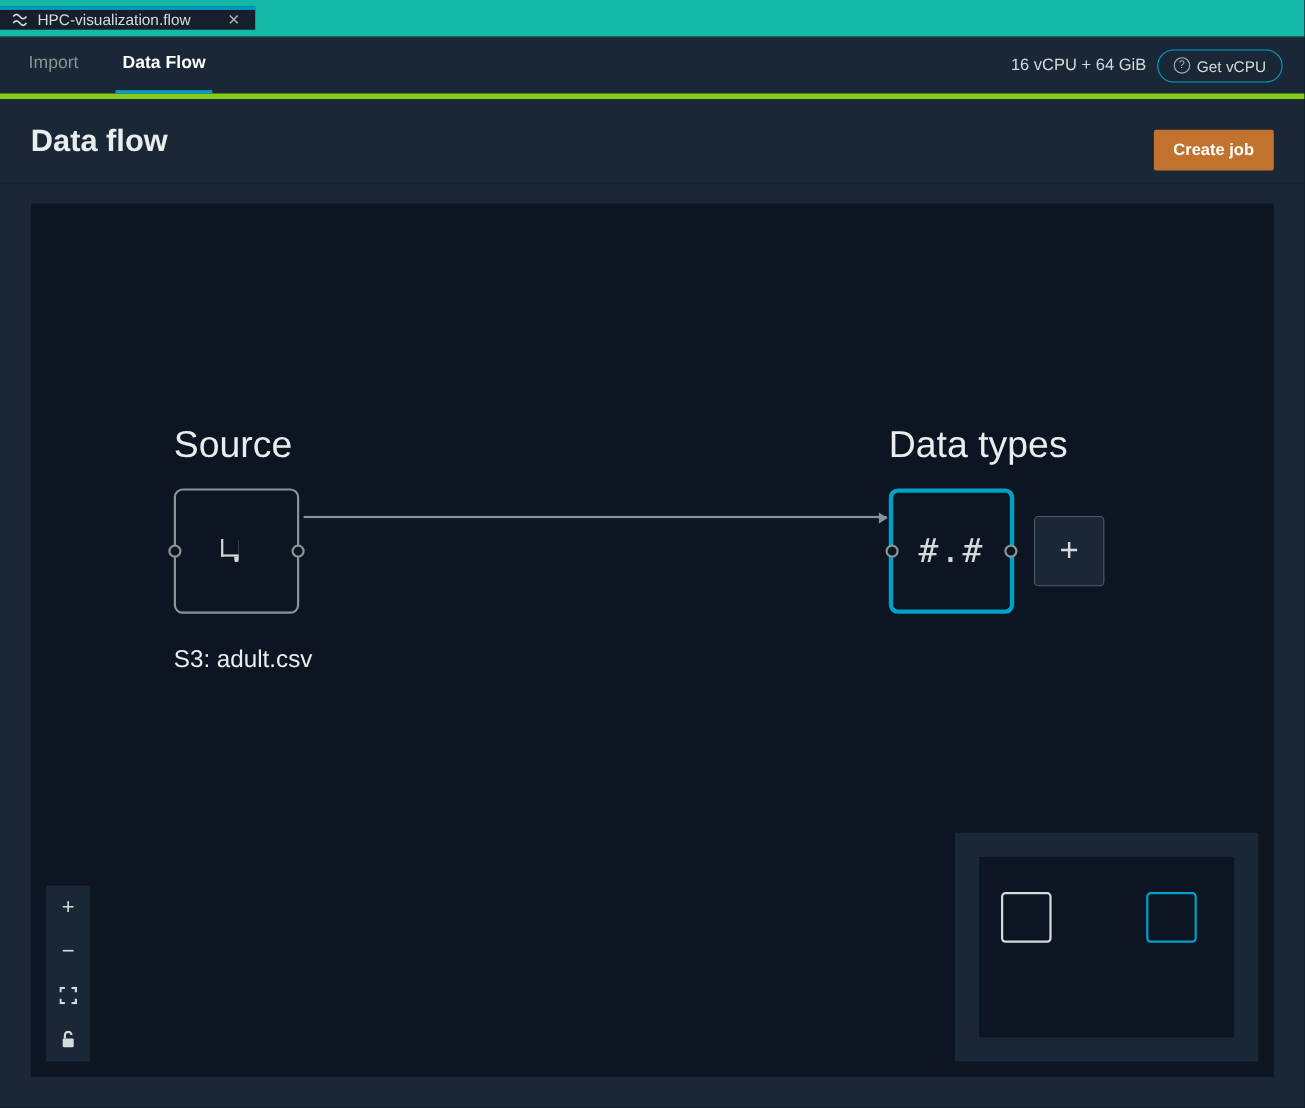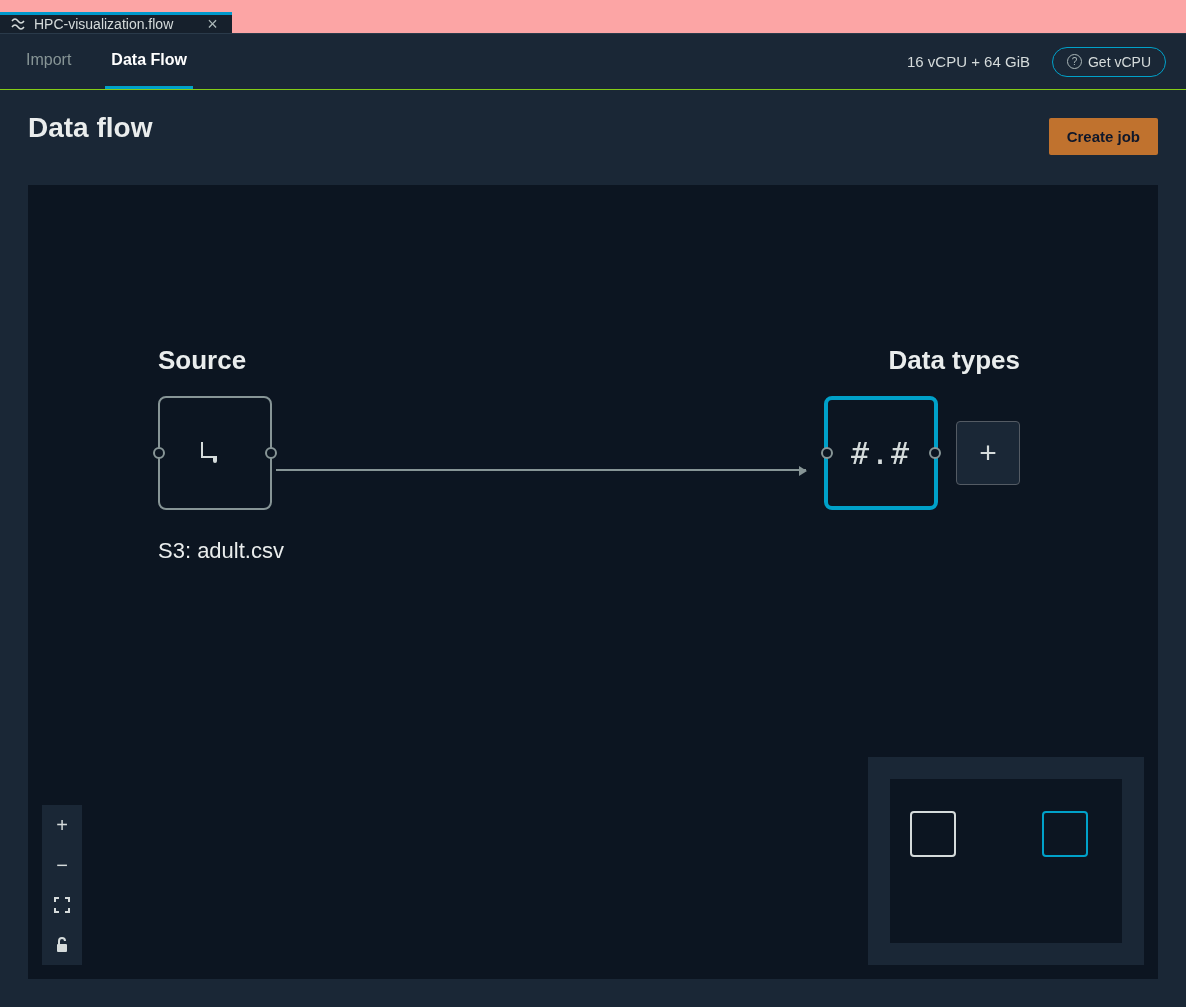--- a/index.html
+++ b/index.html
@@ -1,48 +1,48 @@
 <!DOCTYPE html>
 <html><head>
 <meta charset="utf-8">
 <style>
   * { box-sizing: border-box; margin: 0; padding: 0; }
   html, body { width: 1186px; height: 1007px; background: #0f1b2a; font-family: "Amazon Ember", "Helvetica Neue", Arial, sans-serif; color: #d5dbdb; overflow: hidden; }
   .root { width: 100%; height: 100%; display: flex; flex-direction: column; }
 
   
-  .file-tab-bar { height: 34px; background: #fca5a5; display: flex; align-items: flex-end; border-bottom: 1px solid #2a3a4a; }
+  .file-tab-bar { height: 34px; background: #14b8a6; display: flex; align-items: center; border-bottom: 1px solid #2a3a4a; }
   .file-tab { display: flex; align-items: center; gap: 8px; padding: 0 14px 0 10px; background: #16202c; border-top: 3px solid #0099cc; color: #d5dbdb; font-size: 14px; }
   .file-tab .file-icon { width: 16px; height: 16px; display: flex; align-items: center; justify-content: center; }
   .file-tab .close { margin-left: 26px; color: #aab7b8; font-size: 18px; line-height: 1; cursor: pointer; }
 
   
-  .tool-bar { height: 56px; background: #1a2736; display: flex; align-items: center; padding: 0 20px; border-bottom: 1px solid #84cc16; }
+  .tool-bar { height: 56px; background: #1a2736; display: flex; align-items: center; padding: 0 20px; border-bottom: 5px solid #84cc16; }
   .tabs { display: flex; gap: 28px; height: 100%; align-items: center; }
   .tab { color: #879596; font-size: 16px; padding: 0 6px; height: 100%; display: flex; align-items: center; cursor: pointer; border-bottom: 3px solid transparent; }
   .tab.active { color: #ffffff; font-weight: 600; border-bottom: 3px solid #00a1c9; }
-  .tool-right { margin-left: auto; display: flex; align-items: center; gap: 22px; }
+  .tool-right { margin-left: auto; display: flex; align-items: center; gap: 10px; }
   .resource-label { color: #d5dbdb; font-size: 15px; }
   .help-btn { display: flex; align-items: center; gap: 6px; border: 1px solid #00a1c9; color: #d5dbdb; background: transparent; padding: 6px 14px; border-radius: 16px; font-size: 14px; cursor: pointer; }
   .help-btn .help-icon { width: 15px; height: 15px; border: 1.5px solid #aab7b8; border-radius: 50%; display: flex; align-items: center; justify-content: center; font-size: 10px; color: #aab7b8; }
 
   
   .page-header { padding: 22px 28px 12px 28px; background: #1a2736; display: flex; align-items: flex-start; }
   .page-header-left { flex: 1; }
   .page-title { font-size: 28px; font-weight: 700; color: #eaeded; margin-bottom: 10px; }
   .page-subtitle { font-size: 16px; color: #95a5a6; }
-  .create-job-btn { background: #c0722e; color: #0f172a; border: none; padding: 10px 18px; font-size: 15px; font-weight: 600; border-radius: 2px; cursor: pointer; margin-top: 6px; }
+  .create-job-btn { background: #c0722e; color: #ffffff; border: none; padding: 10px 18px; font-size: 15px; font-weight: 600; border-radius: 2px; cursor: pointer; margin-top: 6px; }
 
   
   .canvas-wrap { flex: 1; padding: 18px 28px 28px 28px; background: #1a2736; }
   .canvas { position: relative; width: 100%; height: 100%; background: #0c1521; }
 
   
   .flow-node { position: absolute; display: flex; flex-direction: column; }
-  .node-heading { font-size: 26px; font-weight: 700; color: #eaeded; margin-bottom: 20px; }
+  .node-heading { font-size: 34px; font-weight: 400; color: #eaeded; margin-bottom: 20px; margin-top: 40px; }
   .node-box-row { display: flex; align-items: center; gap: 18px; position: relative; }
   .node-box { width: 114px; height: 114px; border: 2px solid #879596; border-radius: 8px; background: #0c1521; display: flex; align-items: center; justify-content: center; position: relative; cursor: pointer; }
   .node-box.selected { border: 4px solid #00a1c9; }
   .port { width: 12px; height: 12px; border: 2px solid #879596; border-radius: 50%; background: #0c1521; position: absolute; top: 50%; transform: translateY(-50%); }
   .port.left  { left: -7px; }
   .port.right { right: -7px; }
   .node-caption { margin-top: 28px; font-size: 22px; color: #eaeded; }
   .plus-box { width: 64px; height: 64px; border: 1px solid #545b64; border-radius: 4px; background: #1a2736; display: flex; align-items: center; justify-content: center; color: #d5dbdb; font-size: 30px; cursor: pointer; }
   .hash-label { font-size: 30px; color: #d5dbdb; letter-spacing: 2px; font-family: monospace; }
 
@@ -120,21 +120,21 @@
                     <div></div>
                     <div></div>
                     <div></div>
                   </span></span>
             </span>
           </div>
         </div>
         <div class="node-caption">S3: adult.csv</div>
       </div>
 
-      <div class="flow-node" style="left:796px; top:160px;align-items:flex-end;">
+      <div class="flow-node" style="left:780px; top:160px;">
         <div class="node-heading">Data types</div>
         <div class="node-box-row">
           <div class="node-box selected">
             <span class="port left"></span>
             <span class="port right"></span>
             <span class="hash-label">#.#</span>
           </div>
           <div class="plus-box">
             <span>+</span>
           </div>

